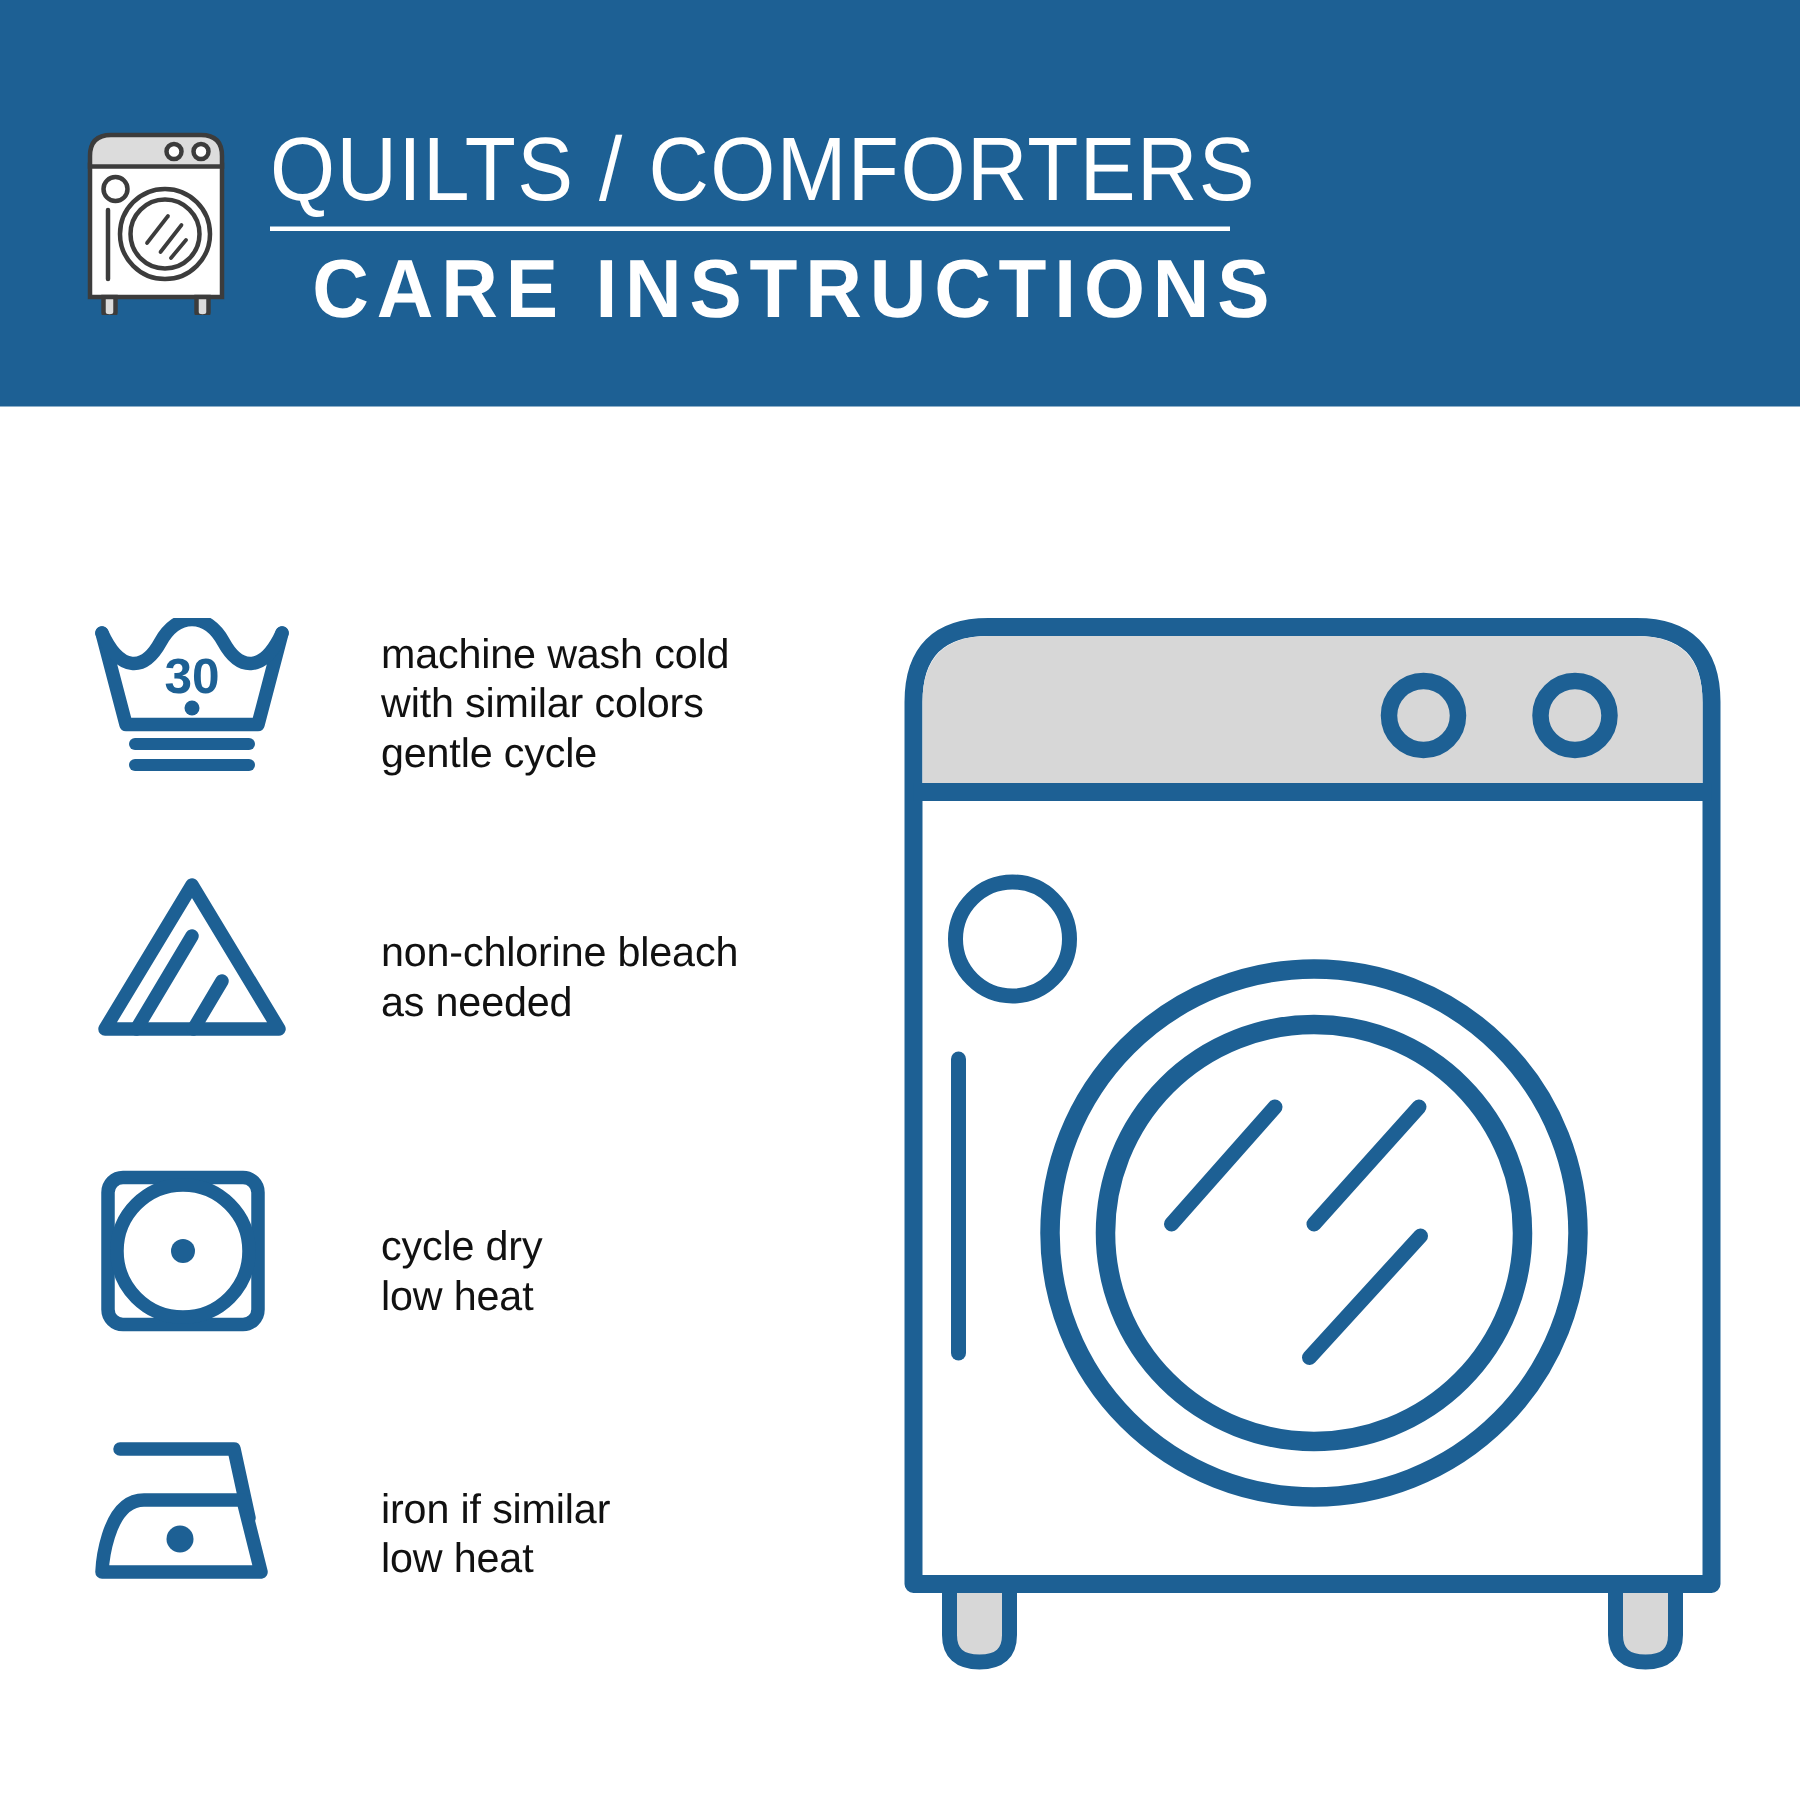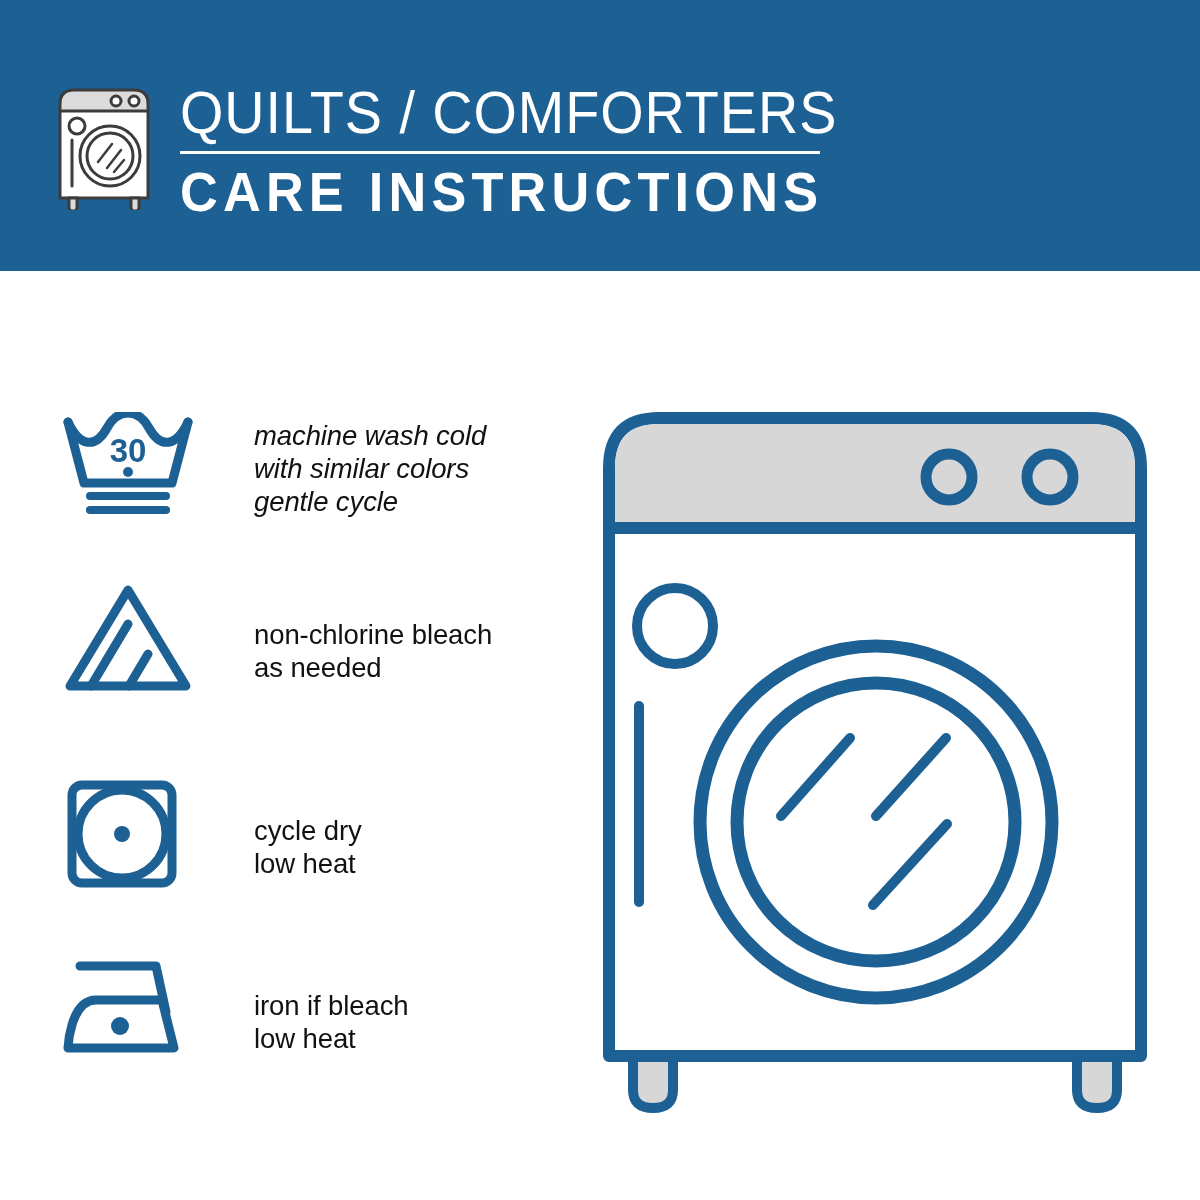--- a/index.html
+++ b/index.html
@@ -23,20 +23,21 @@
 
   
   .header {
     position: absolute;
     left: 0;
     top: 0;
     width: 1200px;
     height: 271px;
     background: #1d6094;
     box-sizing: border-box;
+    text-align: right;
   }
   .header-inner {
     position: absolute;
     left: 52px;
     top: 78px;
     display: flex;
     align-items: flex-start;
   }
   .logo-wrap {
     width: 104px;
@@ -105,21 +106,21 @@
   .care-text {
     margin-left: 60px;
     color: #111111;
     font-size: 27.5px;
     line-height: 33px;
     font-weight: 400;
     letter-spacing: -0.1px;
     white-space: pre-line;
   }
   .row-wash   { top: 125px; }
-  .row-wash   .care-text { margin-top: 2px; font-style: italic; }
+  .row-wash   .care-text { margin-top: 2px; }
   .row-bleach { top: 295px; }
   .row-bleach .care-text { margin-top: 27px; }
   .row-dry    { top: 492px; }
   .row-dry    .care-text { margin-top: 25px; }
   .row-iron   { top: 665px; }
   .row-iron   .care-text { margin-top: 30px; }
 
   
   .washer-illustration {
     position: absolute;
@@ -221,21 +222,21 @@
     <div class="care-row row-iron">
       <div class="icon-box">
         <svg width="132" height="110" viewBox="0 0 132 110" fill="none" xmlns="http://www.w3.org/2000/svg">
 
           <path d="M18 14 L94 14 L104 60" stroke="#1d6094" stroke-width="9" stroke-linecap="round" stroke-linejoin="round" fill="none"></path>
 
           <path d="M34 48 L100 48 L112 96 L6 96 C6 96 8 48 34 48 Z" stroke="#1d6094" stroke-width="9" stroke-linejoin="round" fill="none"></path>
           <circle cx="58" cy="74" r="9" fill="#1d6094"></circle>
         </svg>
       </div>
-      <div class="care-text">iron if bleach
+      <div class="care-text">iron if similar
 low heat</div>
     </div>
 
   </div>
 
   <div class="washer-illustration">
     <svg width="560" height="720" viewBox="0 0 560 720" fill="none" xmlns="http://www.w3.org/2000/svg">
 
       <g>
         <path d="M38 640 L38 690 Q38 708 58 708 Q78 708 78 690 L78 640 Z" fill="#d7d7d7" stroke="#1d6094" stroke-width="10" stroke-linejoin="round"></path>

